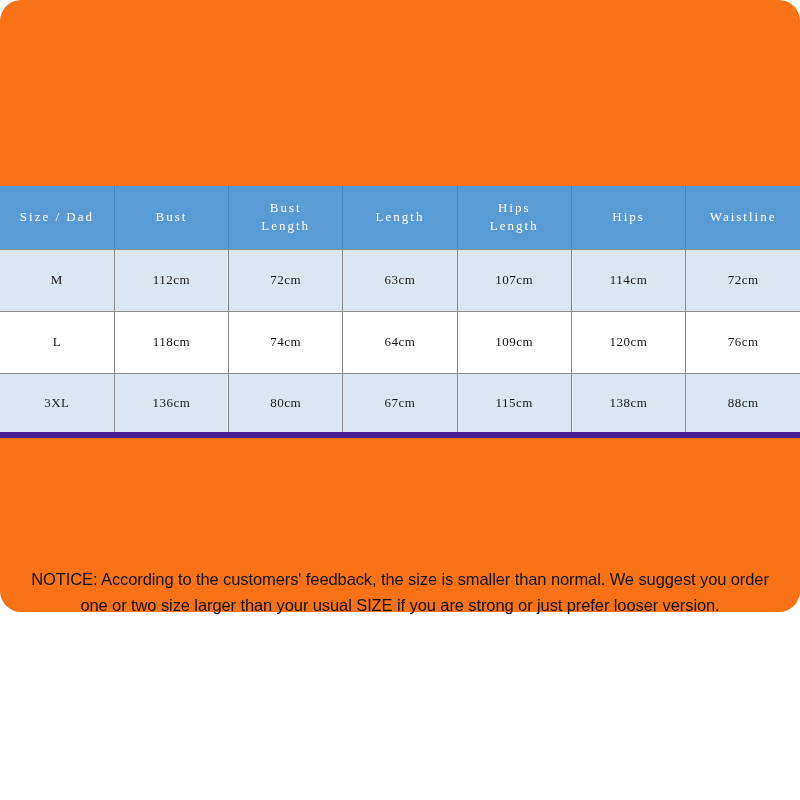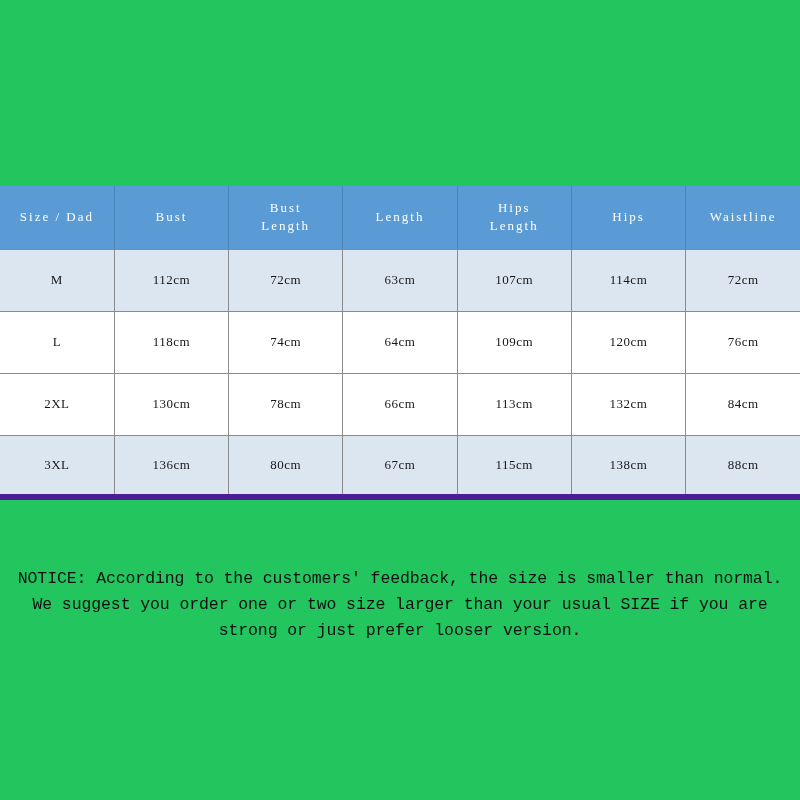--- a/index.html
+++ b/index.html
@@ -10,22 +10,23 @@
   body {
     width: 800px;
     height: 800px;
     overflow: hidden;
     font-family: "Liberation Sans", sans-serif;
   }
 
   .page {
     position: relative;
     width: 800px;
-    height: 800px;
-    background: #22c55e;
+    height: 612px;
+    background: #f97316;
+    border-radius: 21px;
   }
 
   
   .chart-wrap {
     position: absolute;
     left: 0;
     top: 186px;
     width: 800px;
   }
 
@@ -95,21 +96,21 @@
 
   
   .notice {
     position: absolute;
     left: 0;
     top: 566px;
     width: 800px;
     box-sizing: border-box;
     padding: 0 16px;
     text-align: center;
-    font-family: Liberation Mono, monospace;
+    font-family: Liberation Sans, sans-serif;
     font-size: 16.5px;
     line-height: 26px;
     color: #111111;
     letter-spacing: -0.1px;
   }
 </style>
 </head>
 <body>
 
 <div class="page">
@@ -164,29 +165,20 @@
         </tr>
         <tr class="row-plain">
           <td>L</td>
           <td>118cm</td>
           <td>74cm</td>
           <td>64cm</td>
           <td>109cm</td>
           <td>120cm</td>
           <td>76cm</td>
         </tr>
-        <tr class="row-plain">
-          <td>2XL</td>
-          <td>130cm</td>
-          <td>78cm</td>
-          <td>66cm</td>
-          <td>113cm</td>
-          <td>132cm</td>
-          <td>84cm</td>
-        </tr>
         <tr class="row-alt">
           <td>3XL</td>
           <td>136cm</td>
           <td>80cm</td>
           <td>67cm</td>
           <td>115cm</td>
           <td>138cm</td>
           <td>88cm</td>
         </tr>
       </tbody>

